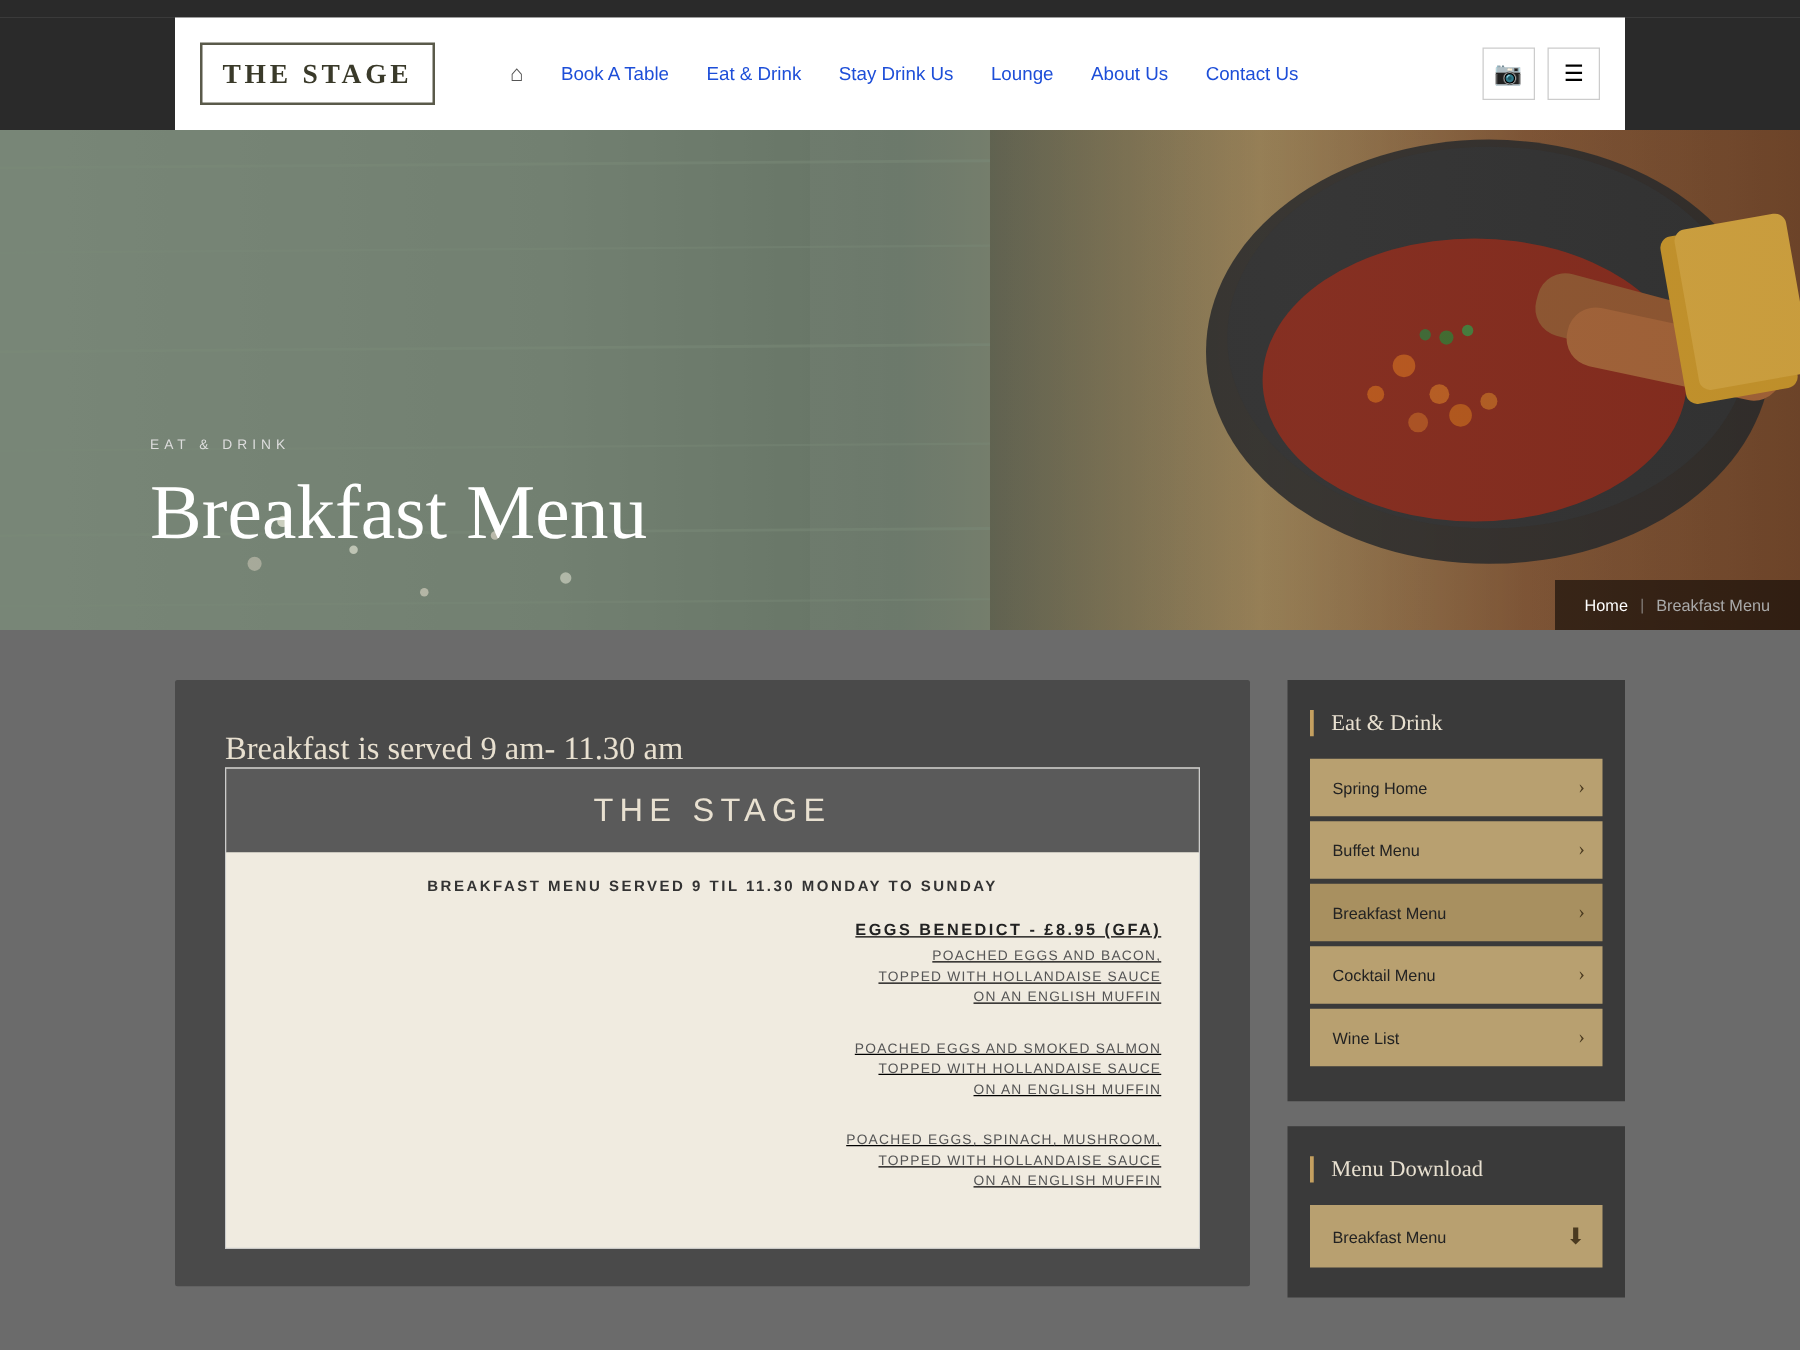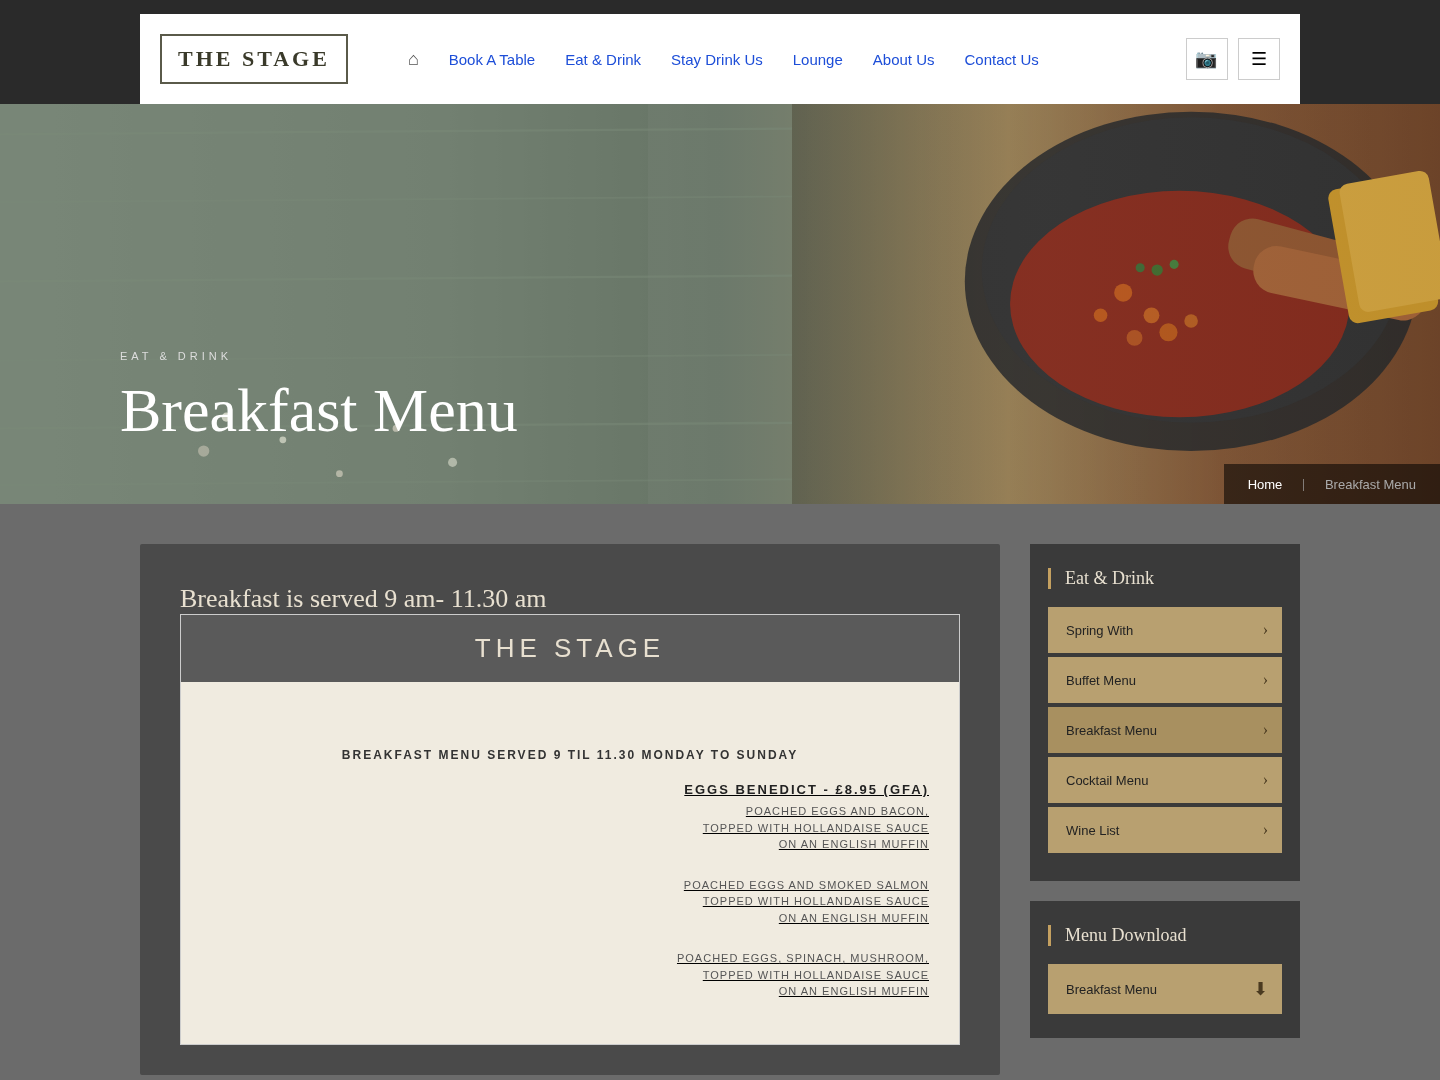--- a/index.html
+++ b/index.html
@@ -30,41 +30,41 @@
     }
     .banner-overlay { position: absolute; inset: 0; background: rgba(0,0,0,0.25); }
     .banner-content { position: absolute; bottom: 60px; left: 120px; color: #fff; }
     .banner-subtitle { font-family: Arial, sans-serif; font-size: 11px; letter-spacing: 4px; color: #ddd; margin-bottom: 14px; }
     .banner-title { font-size: 62px; font-weight: 300; color: #fff; font-family: 'Georgia', serif; line-height: 1.1; }
     .breadcrumb-bar {
       position: absolute;
       bottom: 0; right: 0;
       background: rgba(0,0,0,0.55);
       padding: 12px 24px;
-      display: flex; align-items: center; gap: 20px;
+      display: flex; align-items: center; gap: 10px;
     }
     .breadcrumb-home { color: #fff; font-family: Arial, sans-serif; font-size: 13px; cursor: pointer; }
     .breadcrumb-sep { color: #aaa; font-size: 13px; }
     .breadcrumb-current { color: #aaa; font-family: Arial, sans-serif; font-size: 13px; }
 
     
     .main-wrapper { background: #6b6b6b; display: flex; justify-content: center; padding: 40px 0 60px 0; }
     .main { width: 1160px; display: flex; gap: 30px; }
 
     
     .content-left { flex: 1; }
     .content-card { background: #4a4a4a; border-radius: 2px; padding: 40px 40px 30px 40px; }
     .served-text { font-size: 26px; color: #e8e0d0; font-family: 'Georgia', serif; font-weight: 400; }
 
     
     .menu-card { border: 1px solid #ccc; background: #f0ebe0; }
     .menu-card-header { background: #5a5a5a; text-align: center; padding: 18px; }
     .menu-card-title { font-size: 26px; letter-spacing: 5px; color: #e8e0d0; font-family: Arial, sans-serif; font-weight: normal; }
     .menu-card-body { background: #f0ebe0; padding: 20px 30px; }
-    .menu-subtitle { text-align: center; font-size: 12px; letter-spacing: 2px; font-family: Arial, sans-serif; color: #333; font-weight: bold; margin-bottom: 20px; margin-top: 46px; }
+    .menu-subtitle { text-align: center; font-size: 12px; letter-spacing: 2px; font-family: Arial, sans-serif; color: #333; font-weight: bold; margin-bottom: 20px; }
     .menu-item { text-align: right; margin-bottom: 24px; text-decoration: underline; }
     .menu-item-name { font-size: 13px; letter-spacing: 2px; font-family: Arial, sans-serif; font-weight: bold; color: #222; margin-bottom: 6px; }
     .menu-item-desc { font-size: 11px; letter-spacing: 1px; font-family: Arial, sans-serif; color: #555; line-height: 1.5; }
 
     
     .sidebar { width: 270px; display: flex; flex-direction: column; gap: 20px; }
     .sidebar-card { background: #3a3a3a; padding: 24px 18px; }
     .sidebar-section-title { color: #e8e0d0; font-family: 'Georgia', serif; font-size: 18px; font-weight: normal; margin-bottom: 18px; padding-left: 14px; border-left: 3px solid #c4a060; }
     .sidebar-menu-item { background: #b8a070; margin-bottom: 4px; display: flex; align-items: center; justify-content: space-between; padding: 14px 14px 14px 18px; cursor: pointer; }
     .sidebar-menu-item.active { background: #a89060; }
@@ -213,21 +213,21 @@
         </div>
       </div>
     </div>
 
     <div class="sidebar">
 
       <div class="sidebar-card">
         <h3 class="sidebar-section-title">Eat &amp; Drink</h3>
 
         <div class="sidebar-menu-item">
-          <span class="sidebar-menu-label">Spring With</span>
+          <span class="sidebar-menu-label">Spring Home</span>
           <span class="sidebar-menu-arrow">›</span>
         </div>
         <div class="sidebar-menu-item">
           <span class="sidebar-menu-label">Buffet Menu</span>
           <span class="sidebar-menu-arrow">›</span>
         </div>
         <div class="sidebar-menu-item active">
           <span class="sidebar-menu-label">Breakfast Menu</span>
           <span class="sidebar-menu-arrow">›</span>
         </div>

